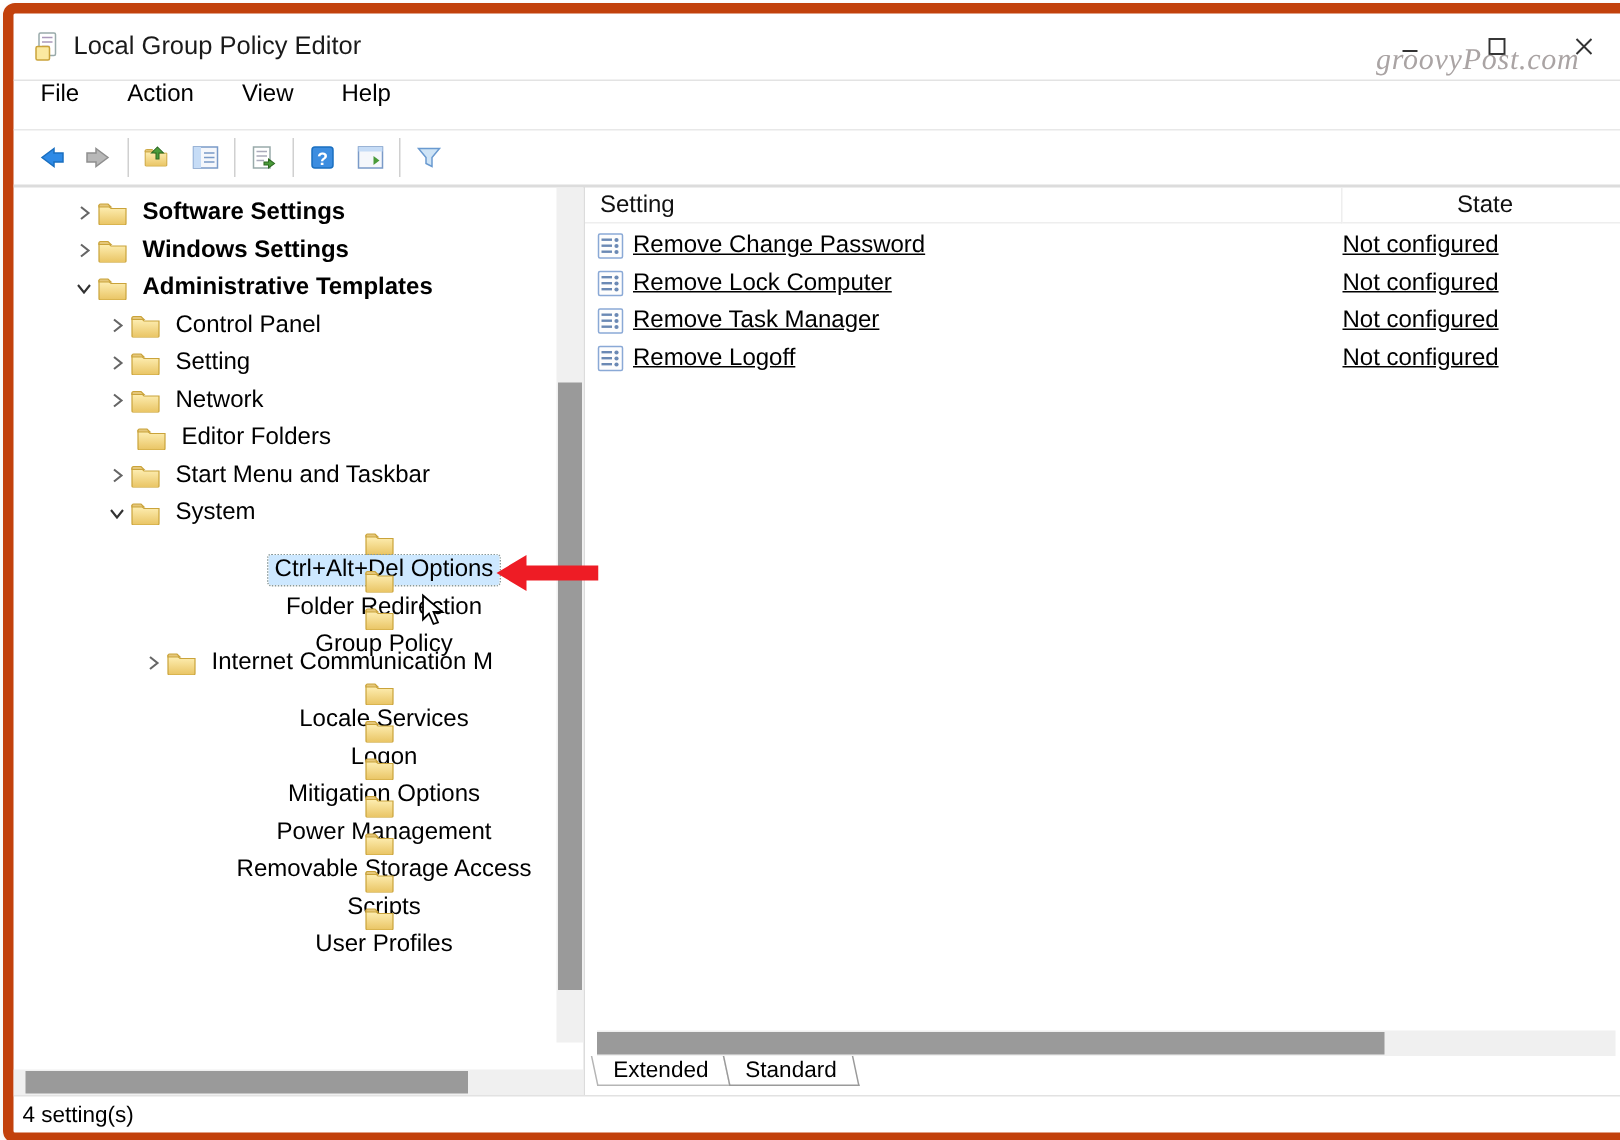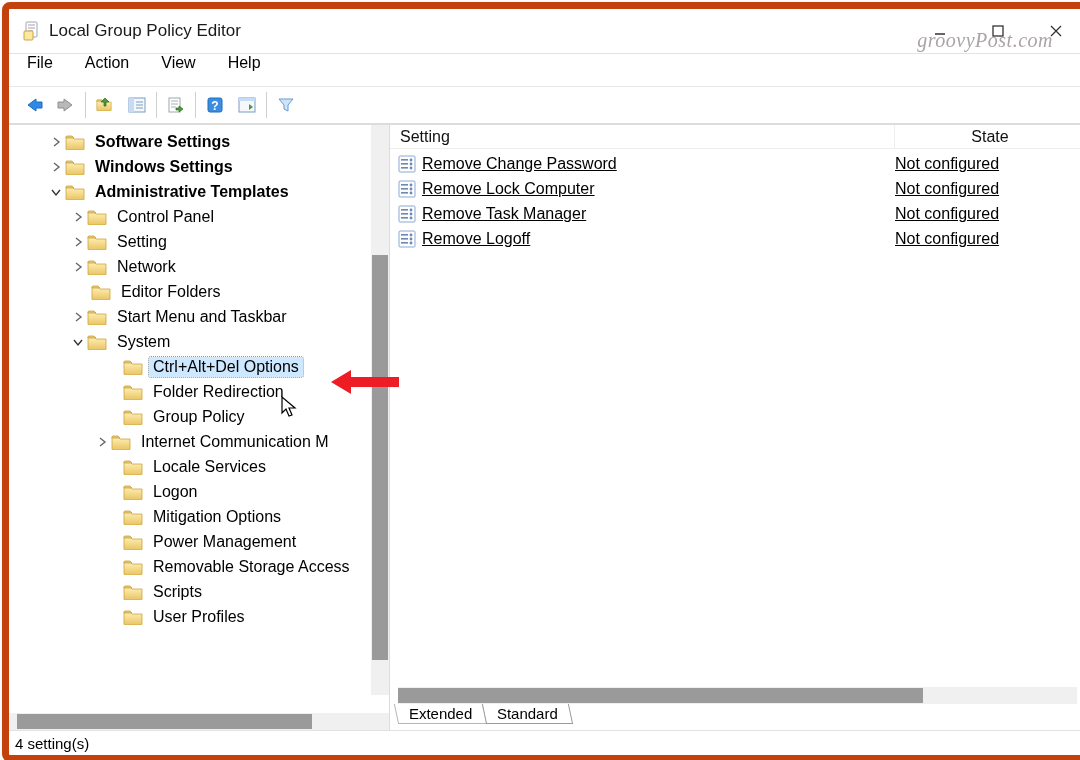--- a/index.html
+++ b/index.html
@@ -156,21 +156,21 @@
     padding: 1px 4px;
     border-radius: 2px;
   }
   .tree-row.selected .label {
     background: #cde8ff;
     outline: 1px dotted #899;
   }
   .indent-0 { padding-left: 38px; font-weight: bold; }
   .indent-1 { padding-left: 60px; }
   .indent-2 { padding-left: 84px; }
-  .indent-3 { padding-left: 112px; }
+  .indent-3 { padding-left: 112px; flex-direction: column; }
   
   .list-pane {
     flex: 1;
     display: flex;
     flex-direction: column;
     border-top: 1px solid #dcdcdc;
     min-width: 0;
   }
   .list-header {
     height: 24px;

